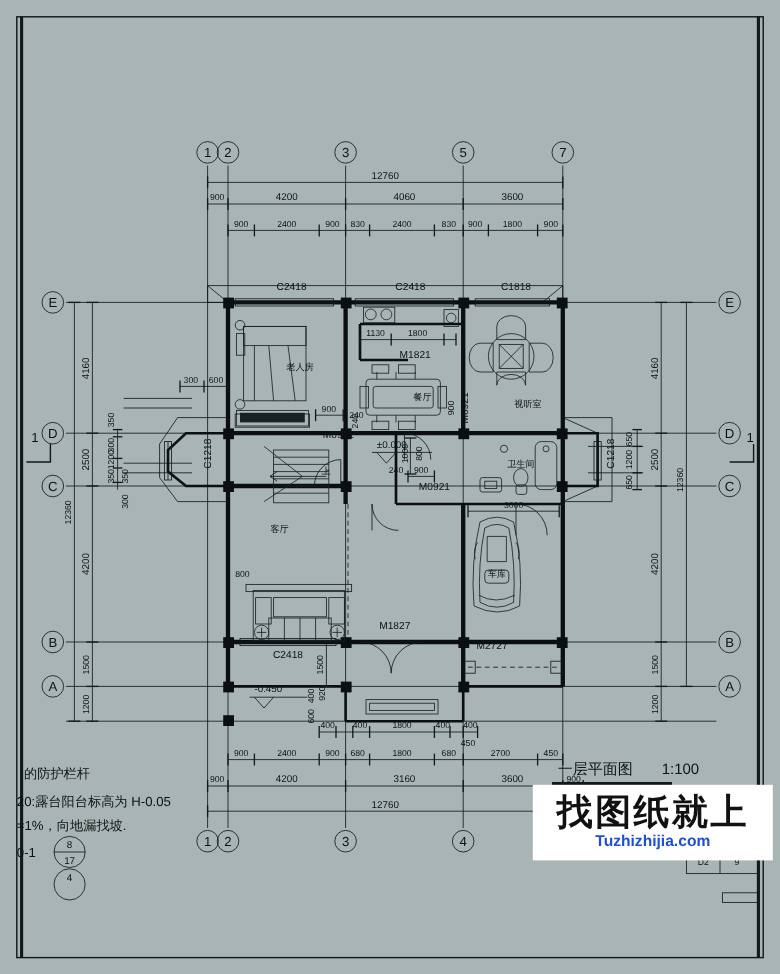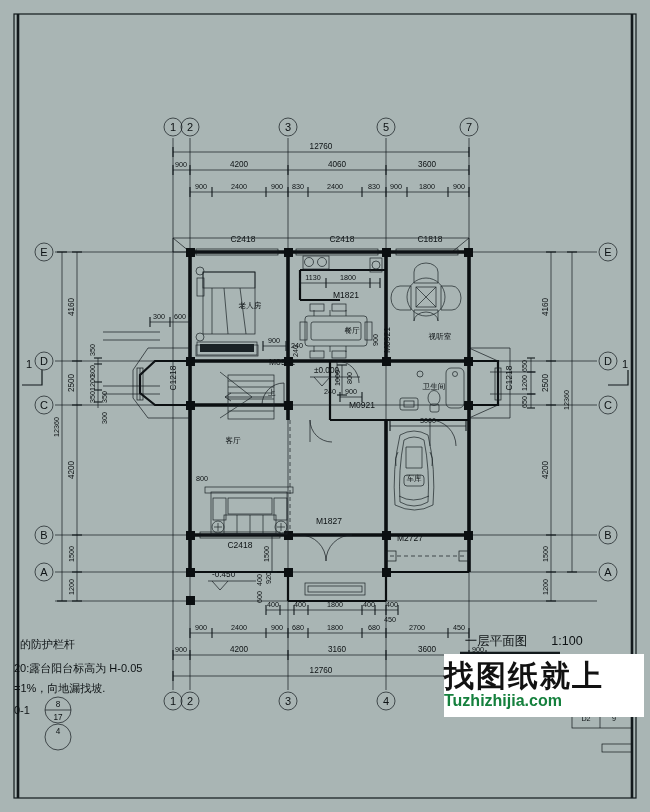--- a/index.html
+++ b/index.html
@@ -26,24 +26,24 @@
   .dimtxt-s{font-size:7.2px;}
   .roomtxt{font-size:7.6px;}
   .gridtxt{font-size:11px;}
   .titletxt{font-size:12.5px;}
   .notetxt{font-size:11px;}
   .winlbl{font-size:8.5px;}
   .tick{stroke:#12191c;stroke-width:1.1;}
   .wm{
     position:absolute;background:#fff;
     display:flex;flex-direction:column;
-    align-items:flex-start;justify-content:center;
+    align-items:center;justify-content:center;
   }
   .wm-cn{font-size:30px;font-weight:bold;color:#111;letter-spacing:2px;line-height:1;}
-  .wm-en{font-size:16px;font-weight:bold;color:#15803d;letter-spacing:0px;line-height:1.2;}
+  .wm-en{font-size:13px;font-weight:bold;color:#1d4ed8;letter-spacing:0px;line-height:1.2;}
 </style>
 </head>
 <body>
 
 <div id="sheet">
 <svg width="650" height="812" viewBox="0 0 650 812">
 
   <rect x="14" y="14" width="622" height="784" class="ln med"></rect>
   <line x1="18" y1="14" x2="18" y2="798" class="ln thick"></line>
   <line x1="632" y1="14" x2="632" y2="798" class="ln thick"></line>

